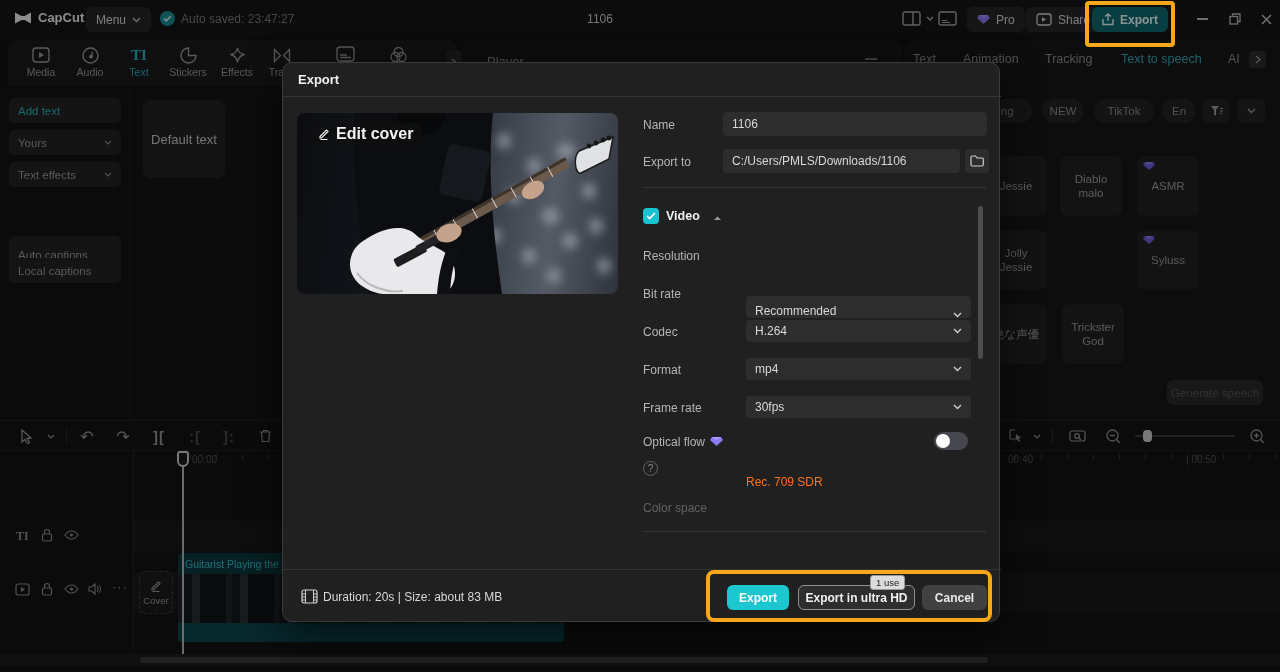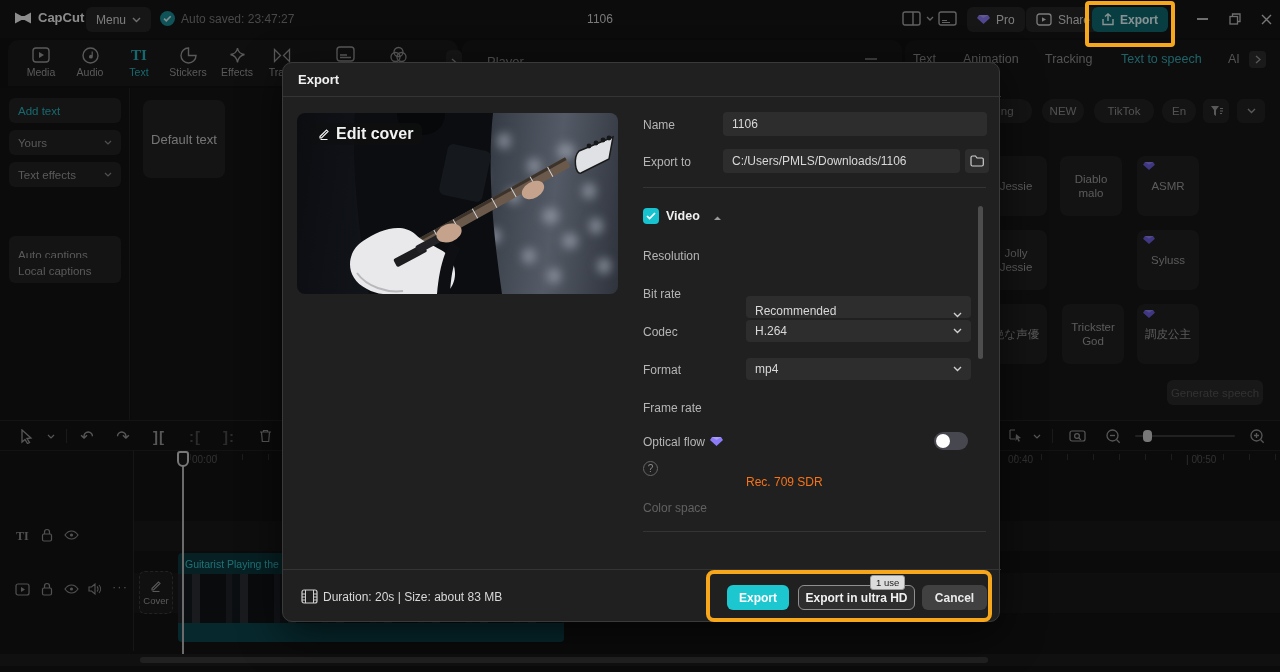--- a/index.html
+++ b/index.html
@@ -291,27 +291,20 @@
         <path d="M2 1l4.5 3L11 1" fill="#8d80ef"></path>
       </svg>
     <span>Syluss</span>
   </div>
   <div class="vcard" style="left:985px; top:304px;">
       <span>艶な声優</span>
     </div>
   <div class="vcard" style="left:1062px; top:304px;">
       <span>Trickster God</span>
     </div>
-  <div class="vcard" style="left:1137px; top:304px;">
-    <svg class="vgem" width="12" height="10" viewBox="0 0 13 11">
-        <path d="M2 1h9l2 3-6.5 6L0 4z" fill="#6f5fe0"></path>
-        <path d="M2 1l4.5 3L11 1" fill="#8d80ef"></path>
-      </svg>
-    <span>調皮公主</span>
-  </div>
   <div class="genbtn">Generate speech</div>
 
   <div class="leftpanel">
     <div class="lp-item active" style="top:10px;">
         <span>Add text</span>
       </div>
     <div class="lp-item" style="top:42px;">
         <span>Yours</span>
         <svg width="8" height="5" viewBox="0 0 8 5">
           <path d="M1 1l3 3 3-3" stroke="#8a8a8a" stroke-width="1.2" fill="none"></path>
@@ -579,20 +572,26 @@
         </svg>
       </div>
     <div class="flabel" style="left:360px; top:300px;">Format</div>
     <div class="fselect" style="top:295px;">
         <span>mp4</span>
         <svg width="9" height="6" viewBox="0 0 9 6">
           <path d="M1 1l3.5 3.5L8 1" stroke="#cfcfcf" stroke-width="1.4" fill="none"></path>
         </svg>
       </div>
     <div class="flabel" style="left:360px; top:338px;">Frame rate</div>
+    <div class="fselect" style="top:333px;">
+        <span>30fps</span>
+        <svg width="9" height="6" viewBox="0 0 9 6">
+          <path d="M1 1l3.5 3.5L8 1" stroke="#cfcfcf" stroke-width="1.4" fill="none"></path>
+        </svg>
+      </div>
 
     <div class="flabel" style="left:360px; top:372px;">Optical flow</div>
     <svg class="abs" style="left:427px; top:373px;" width="13" height="11" viewBox="0 0 13 11">
         <path d="M2 1h9l2 3-6.5 6L0 4z" fill="#8b7bf8"></path>
         <path d="M2 1l4.5 3L11 1" fill="#a99cfa"></path>
       </svg>
     <div class="toggle">
         <div class="knob"></div>
       </div>
     <div class="helpicon">?</div>

